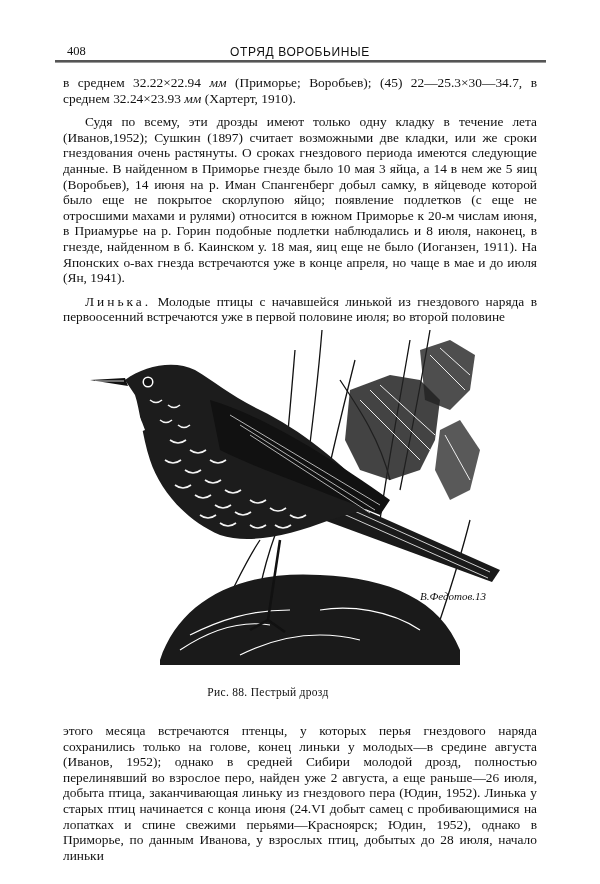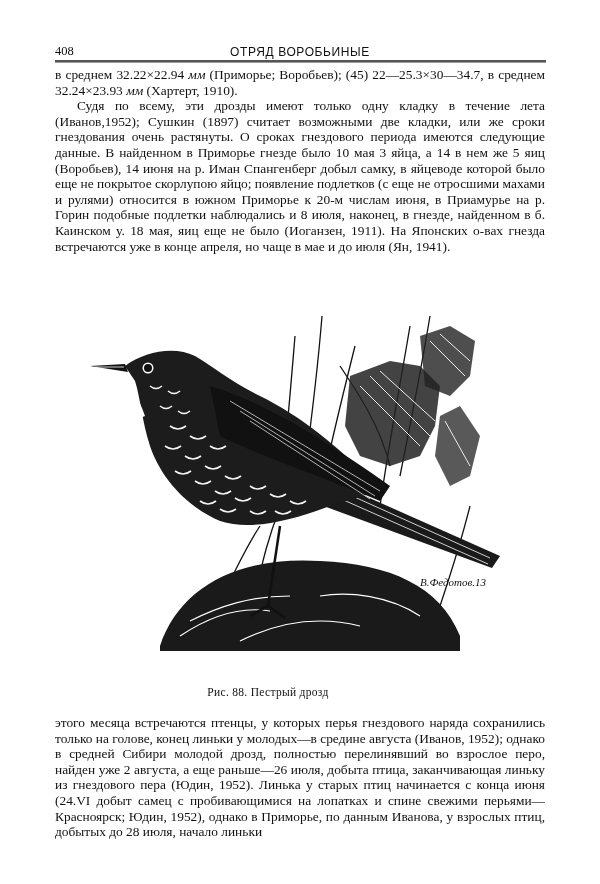--- a/index.html
+++ b/index.html
@@ -1,47 +1,48 @@
 <!DOCTYPE html>
 <html><head>
 <meta charset="utf-8">
 <style>
   html, body { margin: 0; padding: 0; background: #ffffff; }
   body { width: 600px; height: 884px; position: relative; overflow: hidden;
          font-family: "Liberation Serif", "DejaVu Serif", serif; color: #111; }
   .header { position: absolute; left: 55px; top: 44px; width: 490px; height: 16px; }
-  .page-num { position: absolute; left: 0; top: 0; font-size: 12.5px; }
+  .page-num { position: absolute; left: 12px; top: 0; font-size: 12.5px; }
   .running-title { position: absolute; left: 0; right: 0; top: 1px; text-align: center;
                    font-size: 12px; letter-spacing: 0.6px; font-family: "Liberation Sans", sans-serif; }
   .rule { position: absolute; left: 55px; top: 60px; width: 491px; height: 2px;
           background: #555; border-bottom: 1px solid #999; }
   .text { position: absolute; left: 55px; width: 490px; font-size: 13.4px; line-height: 15.6px;
           text-align: justify; }
-  .text p { margin: 0; }
+  .text p { margin: 8px; }
   .indent { text-indent: 22px; }
   .sp { letter-spacing: 3px; }
   .it { font-style: italic; }
   .block1 { top: 67px; }
   .block2 { top: 715px; }
-  .figure { position: absolute; left: 90px; top: 306px; width: 430px; height: 360px; }
+  .figure { position: absolute; left: 90px; top: 320px; width: 430px; height: 360px; }
   .caption { position: absolute; left: 0; width: 536px; top: 686px; text-align: center;
              font-size: 11.5px; letter-spacing: 0.3px; }
 </style>
 </head>
 <body>
 
 <div class="header">
   <span class="page-num">408</span>
   <div class="running-title">ОТРЯД ВОРОБЬИНЫЕ</div>
 </div>
 <div class="rule"></div>
 
 <div class="text block1">
   <p><span>в среднем 32.22×22.94 </span><span class="it">мм</span><span> (Приморье; Воробьев); (45) 22—25.3×30—34.7, в среднем 32.24×23.93 </span><span class="it">мм</span><span> (Хартерт, 1910).</span></p>
   <p class="indent">Судя по всему, эти дрозды имеют только одну кладку в течение лета (Иванов,1952); Сушкин (1897) считает возможными две кладки, или же сроки гнездования очень растянуты. О сроках гнездового периода имеются следующие данные. В найденном в Приморье гнезде было 10 мая 3 яйца, а 14 в нем же 5 яиц (Воробьев), 14 июня на р. Иман Спангенберг добыл самку, в яйцеводе которой было еще не покрытое скорлупою яйцо; появление подлетков (с еще не отросшими махами и рулями) относится в южном Приморье к 20-м числам июня, в Приамурье на р. Горин подобные подлетки наблюдались и 8 июля, наконец, в гнезде, найденном в б. Каинском у. 18 мая, яиц еще не было (Иоганзен, 1911). На Японских о-вах гнезда встречаются уже в конце апреля, но чаще в мае и до июля (Ян, 1941).</p>
+  <p class="indent"><span class="sp">Линька.</span><span> Молодые птицы с начавшейся линькой из гнездового наряда в первоосенний встречаются уже в первой половине июля; во второй половине</span></p>
 </div>
 
 <div class="figure">
   <svg width="430" height="360" viewBox="0 0 430 360" xmlns="http://www.w3.org/2000/svg">
 
     <g stroke="#111" stroke-width="1.3" fill="none">
       <path d="M232 10 C228 60 222 110 214 170"></path>
       <path d="M205 30 C200 90 196 140 190 190"></path>
       <path d="M265 40 C250 100 240 140 230 190"></path>
       <path d="M320 20 C310 80 300 130 290 200"></path>

